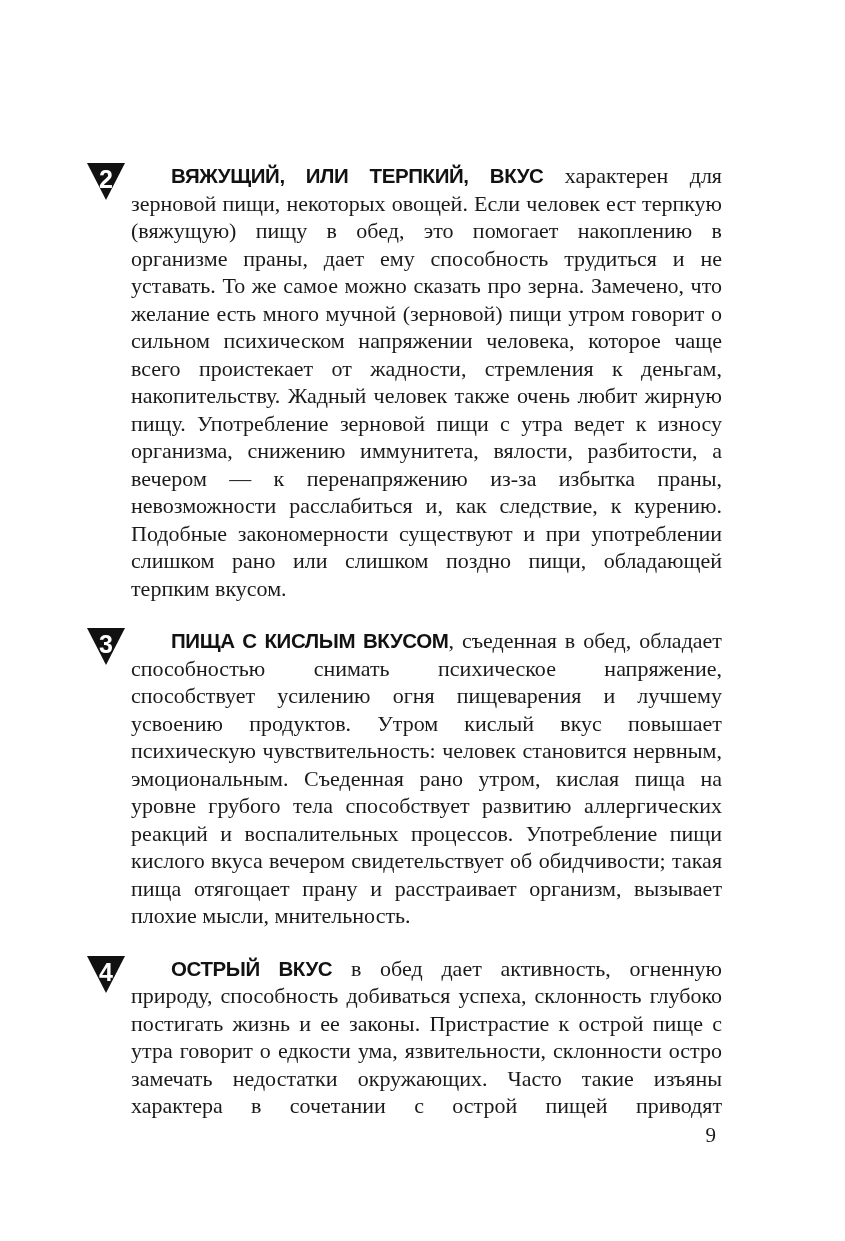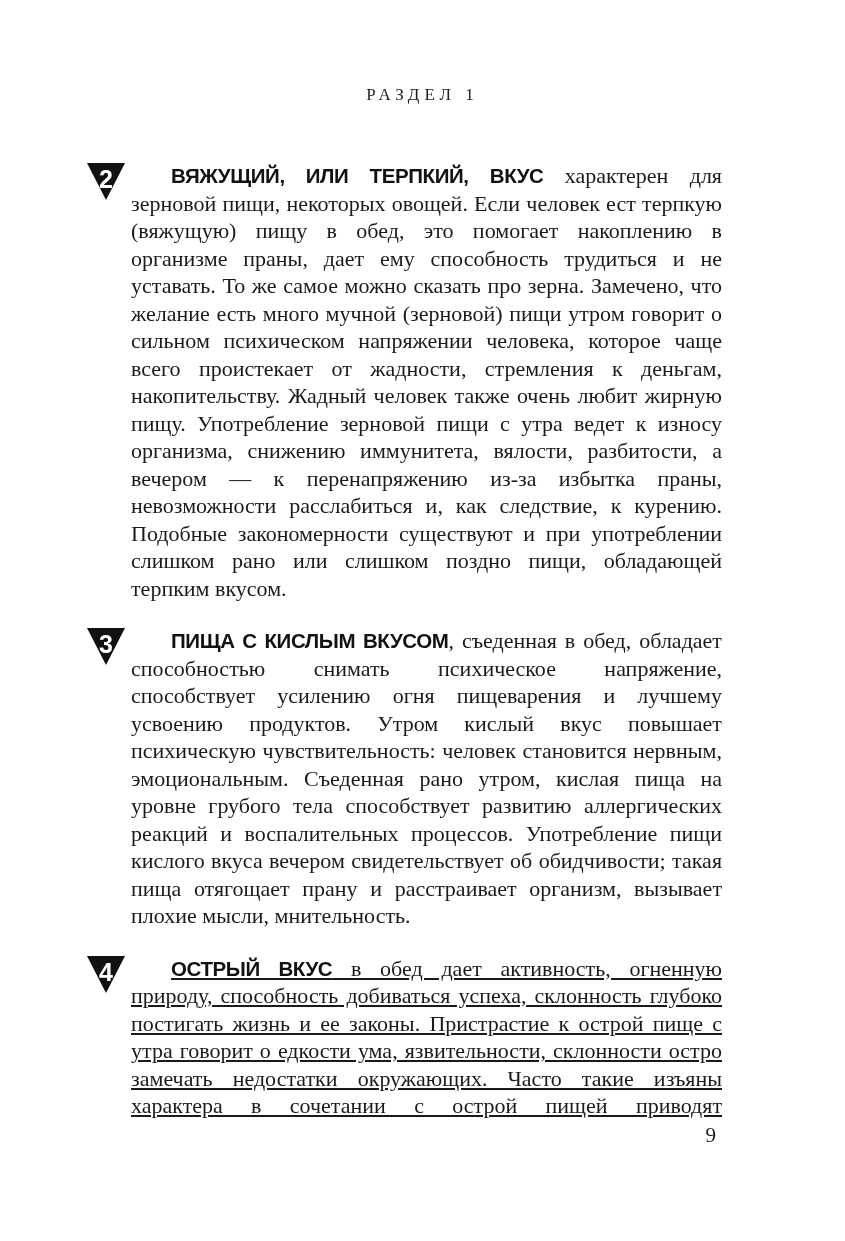--- a/index.html
+++ b/index.html
@@ -45,21 +45,20 @@
     height: 37px;
   }
   .para {
     font-size: 22px;
     line-height: 27.5px;
     text-align: justify;
     color: #1a1a1a;
   }
   .para.continues {
     text-align-last: justify;
-    text-decoration: underline;
   }
   .lead {
     font-family: "Liberation Sans", sans-serif;
     font-weight: 700;
     font-size: 20.5px;
     letter-spacing: -0.4px;
     color: #121212;
     margin-left: 40px;
   }
   .folio {
@@ -68,21 +67,20 @@
     right: 129px;
     font-size: 21px;
     color: #1a1a1a;
   }
 </style>
 </head>
 <body>
 
 <div class="page">
 
-  <div class="running-head">РАЗДЕЛ 1</div>
 
   <div class="content">
 
     <div class="section">
       <svg class="marker" viewBox="0 0 38 37" aria-hidden="true">
         <polygon points="0,0 38,0 19,37" fill="#111111"></polygon>
         <text x="19" y="25" text-anchor="middle" font-family="Liberation Sans, sans-serif" font-weight="bold" font-size="25" fill="#ffffff">2</text>
       </svg>
       <p class="para" lang="ru"><span class="lead">ВЯЖУЩИЙ, ИЛИ ТЕРПКИЙ, ВКУС</span><span> характерен для зерновой пищи, некоторых овощей. Если человек ест терпкую (вяжущую) пищу в обед, это помогает накоплению в организме праны, дает ему способность трудиться и не уставать. То же самое можно сказать про зерна. Замечено, что желание есть много мучной (зерновой) пищи утром говорит о сильном психическом напряжении человека, которое чаще всего проистекает от жадности, стремления к деньгам, накопительству. Жадный человек также очень любит жирную пищу. Употребление зерновой пищи с утра ведет к износу организма, снижению иммунитета, вялости, разбитости, а вечером — к перенапряжению из-за избытка праны, невозможности расслабиться и, как следствие, к курению. Подобные закономерности существуют и при употреблении слишком рано или слишком поздно пищи, обладающей терпким вкусом.</span></p>
     </div>

